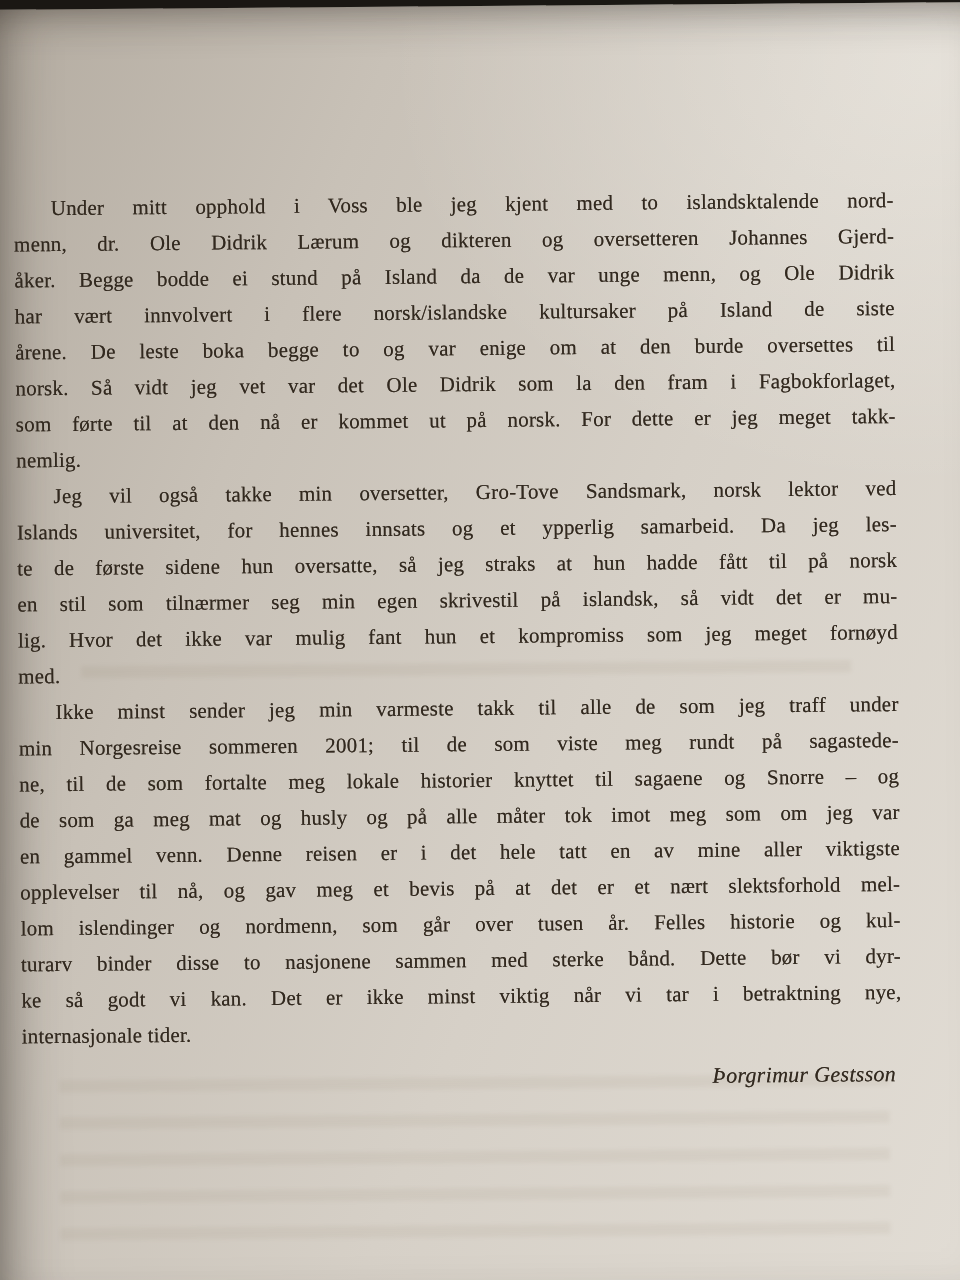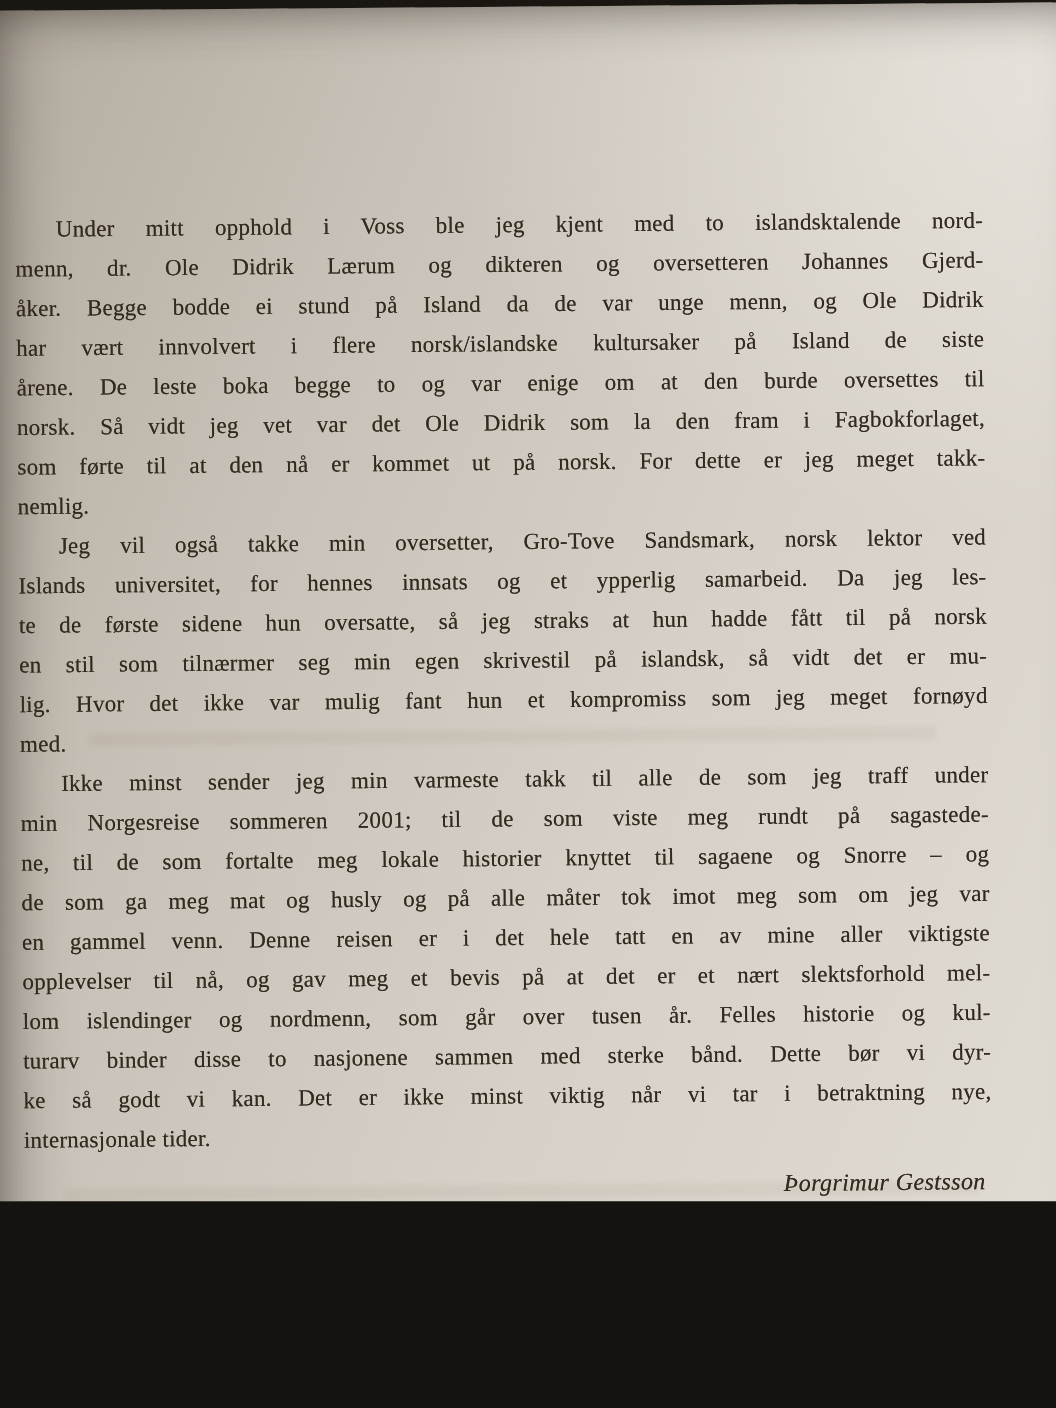--- a/index.html
+++ b/index.html
@@ -6,21 +6,21 @@
     margin: 0;
     padding: 0;
     background: #151310;
     width: 960px;
     height: 1280px;
     overflow: hidden;
   }
   .photo {
     position: relative;
     width: 960px;
-    height: 1092px;
+    height: 1280px;
     background: #1a1713;
     overflow: hidden;
   }
   
   .page {
     position: absolute;
     left: -14px;
     top: 6px;
     width: 998px;
     height: 1300px;

